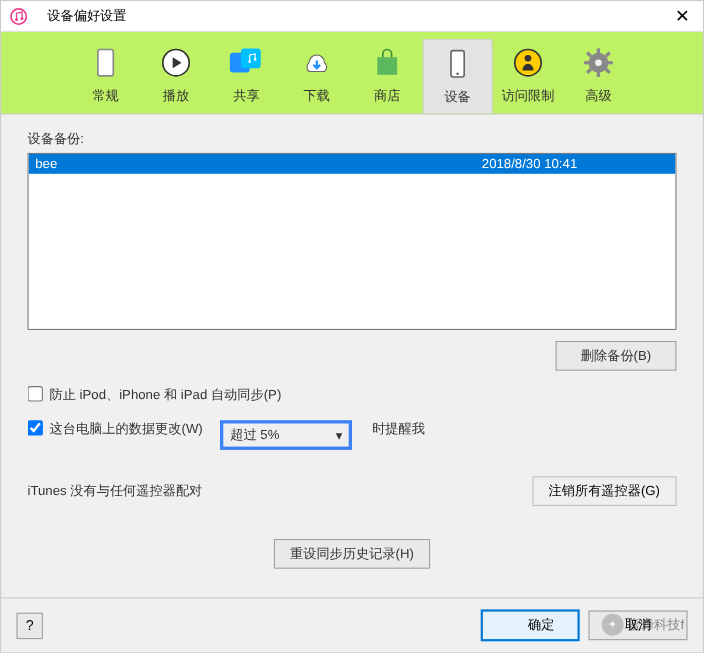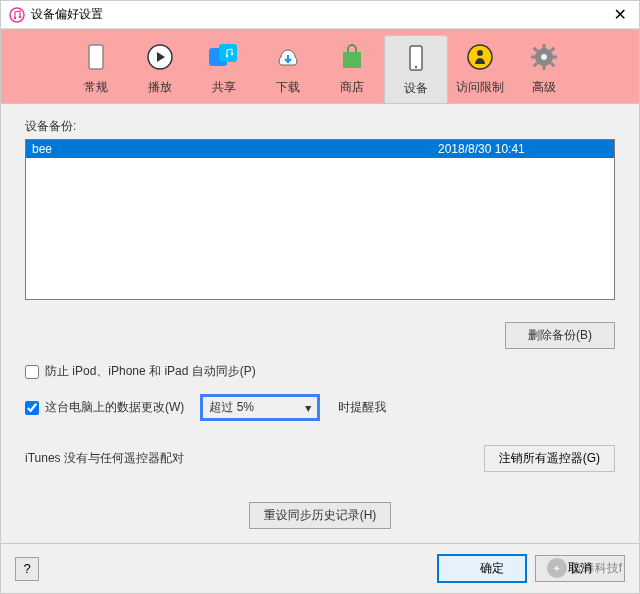--- a/index.html
+++ b/index.html
@@ -1,38 +1,38 @@
 <!DOCTYPE html>
 <html><head>
 <meta charset="utf-8">
 <style>
 * { box-sizing: border-box; margin: 0; padding: 0; font-family: "Microsoft YaHei", "Segoe UI", sans-serif; }
 body { width: 640px; height: 594px; background: #f0f0f0; }
 .window { width: 640px; height: 594px; background: #f0f0f0; display: flex; flex-direction: column; border: 1px solid #ccc; }
-.titlebar { height: 28px; display: flex; align-items: center; padding: 0 8px; background: #fff; border-bottom: 1px solid #ddd; }
+.titlebar { height: 28px; display: flex; align-items: center; padding: 0 8px; background: #fff; border-bottom: 1px solid #ddd; gap: 12px; }
 .titlebar-icon { width: 16px; height: 16px; margin-right: 6px; }
 .titlebar-title { font-size: 12px; flex: 1; }
 .close-x { font-size: 16px; cursor: pointer; padding: 0 4px; }
-.tabbar { display: flex; justify-content: center; gap: 0; padding: 6px 0 0 0; background: #fca5a5; border-bottom: 1px solid #c8c8c8; }
+.tabbar { display: flex; justify-content: center; gap: 0; padding: 6px 0 0 0; background: #bef264; border-bottom: 1px solid #c8c8c8; }
 .tab { width: 64px; display: flex; flex-direction: column; align-items: center; padding: 4px 0 6px; cursor: pointer; font-size: 12px; }
 .tab.selected { background: #e3e3e3; border: 1px solid #c8c8c8; border-bottom: none; border-radius: 3px 3px 0 0; }
 .tab-icon { width: 36px; height: 36px; display: flex; align-items: center; justify-content: center; }
 .tab-label { margin-top: 4px; color: #333; }
 .content { flex: 1; padding: 14px 24px 0 24px; display: flex; flex-direction: column; font-size: 12px; color: #333; }
 .backup-label { margin-bottom: 4px; }
 .backup-box { border: 1px solid #7a7a7a; background: #fff; height: 161px; overflow: hidden; }
 .backup-row { display: flex; height: 18px; align-items: center; padding: 0 6px; font-size: 12px; }
 .backup-row.selected { background: #0078d7; color: #fff; }
 .backup-name { flex: 1; }
 .backup-date { width: 170px; }
-.btn-row-right { display: flex; justify-content: flex-end; margin-top: 22px; }
+.btn-row-right { display: flex; justify-content: flex-end; margin-top: 10px; }
 .btn { background: #e9e9e9; border: 1px solid #a0a0a0; padding: 4px 14px; font-size: 12px; cursor: pointer; min-width: 110px; text-align: center; }
 .btn.disabled { color: #000000; border-color: #c0c0c0; background: #efefef; cursor: default; }
 .btn.primary { border: 2px solid #0078d7; background: #e5f1fb; padding-left: 34px; }
-.check-row { display: flex; align-items: center; margin-top: 14px; gap: 6px; }
+.check-row { display: flex; margin-top: 14px; gap: 6px; }
 .check-row input[type=checkbox] { width: 14px; height: 14px; }
 .select-inline { margin-left: 10px; }
 .select-box { display: inline-flex; align-items: center; border: 3px solid #3b82f6; background: #efefef; padding: 2px 6px; font-size: 12px; min-width: 120px; justify-content: space-between; cursor: pointer; }
 .pairing-row { display: flex; align-items: center; justify-content: space-between; margin-top: 24px; }
 .center-row { display: flex; justify-content: center; margin-top: 30px; }
 .bottombar { display: flex; align-items: center; padding: 10px 14px; border-top: 1px solid #c8c8c8; gap: 8px; }
 .help-btn { width: 24px; height: 24px; border: 1px solid #a0a0a0; background: #e9e9e9; display: flex; align-items: center; justify-content: center; cursor: pointer; font-size: 13px; }
 .bottombar-spacer { flex: 1; }
 .watermark { position: absolute; right: 18px; bottom: 16px; display: flex; align-items: center; gap: 4px; opacity: .45; font-size: 12px; pointer-events: none; }
 .watermark-icon { width: 20px; height: 20px; border-radius: 50%; background: #888; display: flex; align-items: center; justify-content: center; color: #fff; font-size: 10px; }

